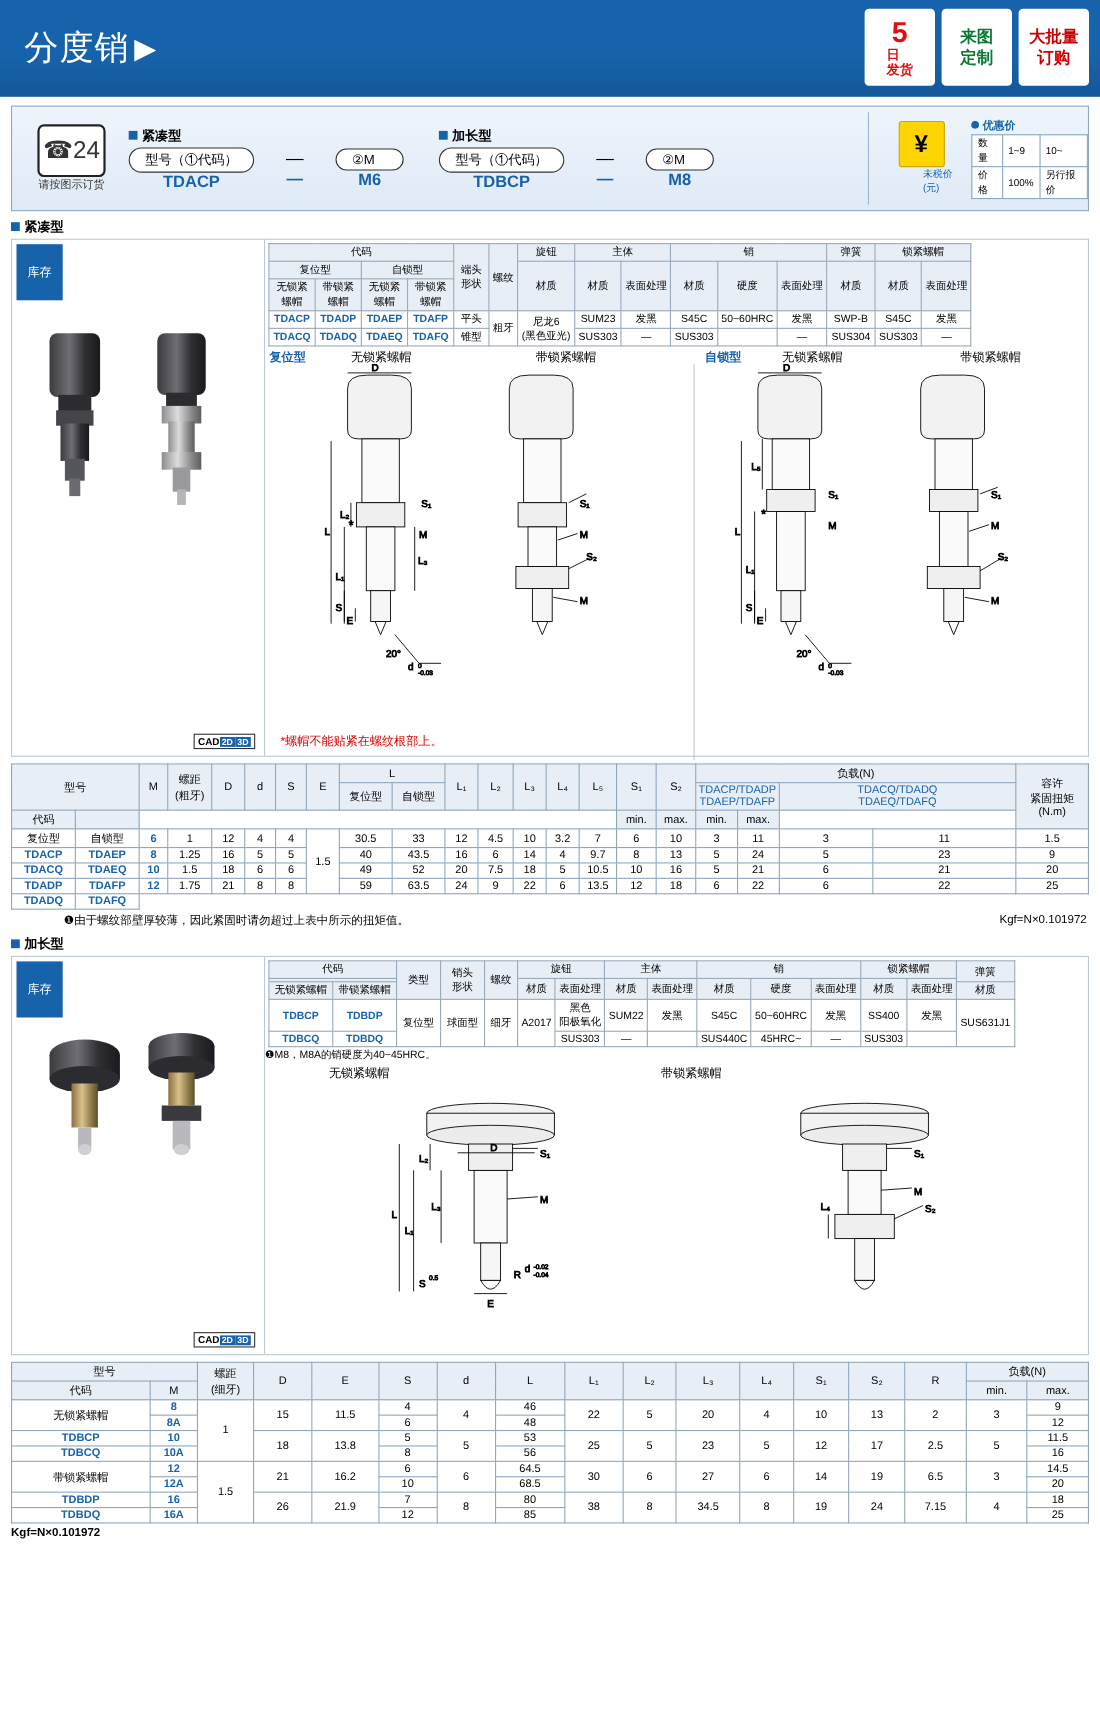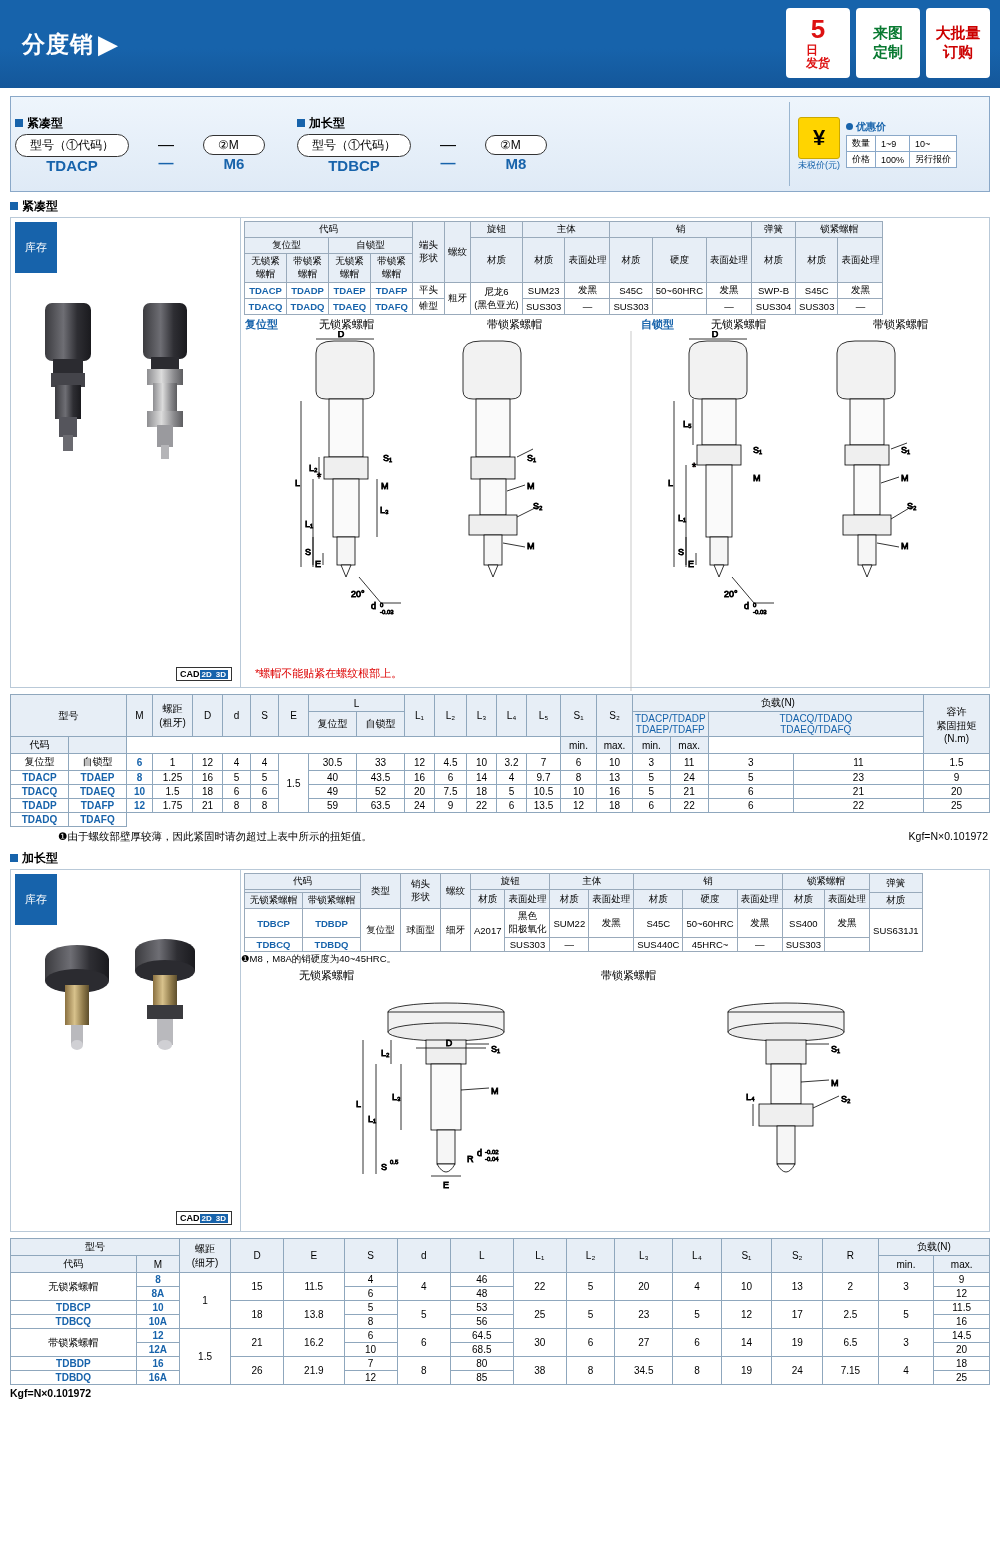--- a/index.html
+++ b/index.html
@@ -18,22 +18,22 @@
   .header {
     position: relative;
     height: 88px;
     background: linear-gradient(180deg,#1763ab 0%, #1763ab 55%, #14579a 100%);
     color: #fff;
     display: flex;
     align-items: center;
     padding-left: 22px;
   }
   .header-title {
-    font-size: 23px;
-    font-weight: bold;
+    font-size: 31px;
+    font-weight: normal;
     letter-spacing: 1px;
   }
   .header-arrow { font-size: 26px; margin: 0 6px 0 4px; }
   .header-sub { font-size: 22px; font-weight: bold; line-height: 1.35; }
   .hdr-badges { position: absolute; right: 10px; top: 8px; display: flex; gap: 6px; }
   .badge {
     width: 64px; height: 70px; border-radius: 4px;
     display: flex; flex-direction: column; align-items: center; justify-content: center;
     font-weight: bold; color: #c00; background: #fff; border: 2px solid #fff;
   }
@@ -149,20 +149,24 @@
         <span class="b-big">定制</span>
       </div>
       <div class="badge blue2">
         <span class="b-big">大批量</span>
         <span class="b-big">订购</span>
       </div>
     </div>
   </div>
 
   <div class="order-box">
+    <div class="phone-ico">
+      <div class="ring">☎24</div>
+      <div>请按图示订货</div>
+    </div>
     <div class="order-main">
       <div class="order-row">
         <div class="ord-grp">
           <div class="ord-label"><span class="sq"></span><span>紧凑型</span></div>
           <div style="display:flex;align-items:center;gap:6px;">
             <div style="display:flex;flex-direction:column;align-items:center;">
               <div class="pill">型号（①代码）</div>
               <div class="code-txt">TDACP</div>
             </div>
             <div style="display:flex;flex-direction:column;align-items:center;">
@@ -191,21 +195,21 @@
               <div class="pill small">②M</div>
               <div class="code-txt small">M8</div>
             </div>
           </div>
         </div>
       </div>
     </div>
     <div class="price-box">
       <div style="display:flex;flex-direction:column;align-items:center;">
         <div class="yen">¥</div>
-        <div style="font-size:9px;color:#1763ab;">未税价(元)</div>
+        <div style="font-size:9px;color:#1763ab;margin-left:41px;">未税价(元)</div>
       </div>
       <div>
         <div class="price-head"><span class="dotb"></span><span>优惠价</span></div>
         <table class="price-tbl">
           <tbody>
               <tr>
             <td>数量</td>
             <td>1~9</td>
             <td>10~</td>
           </tr>

